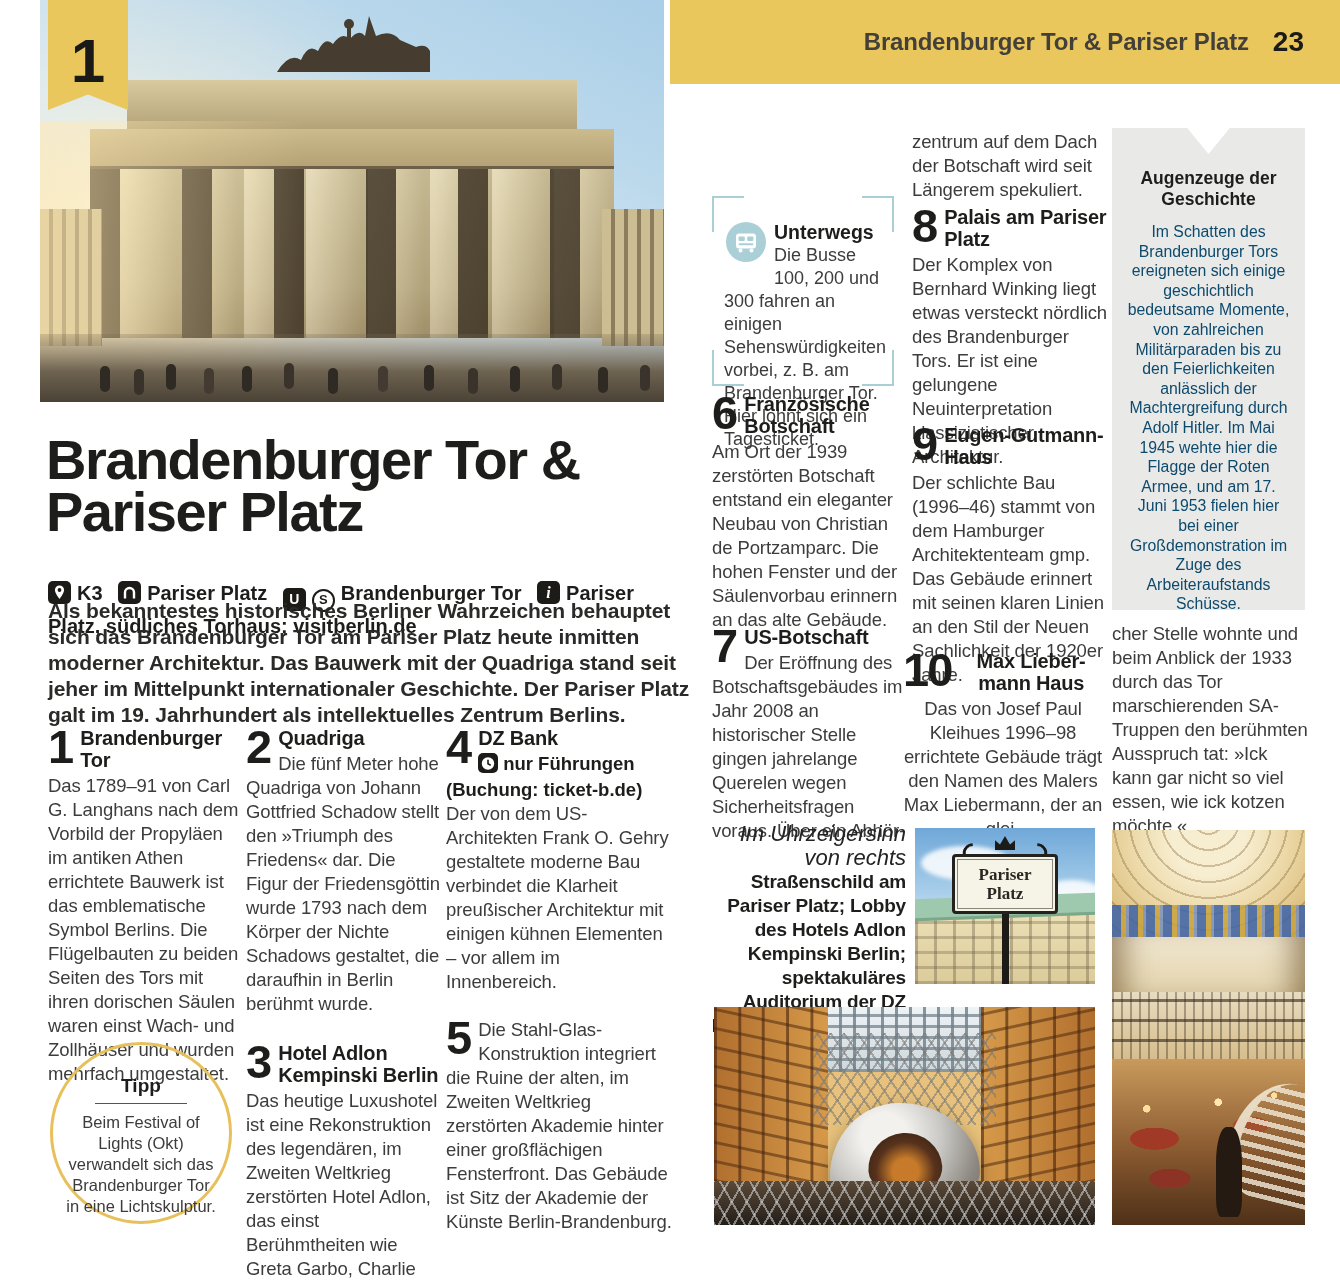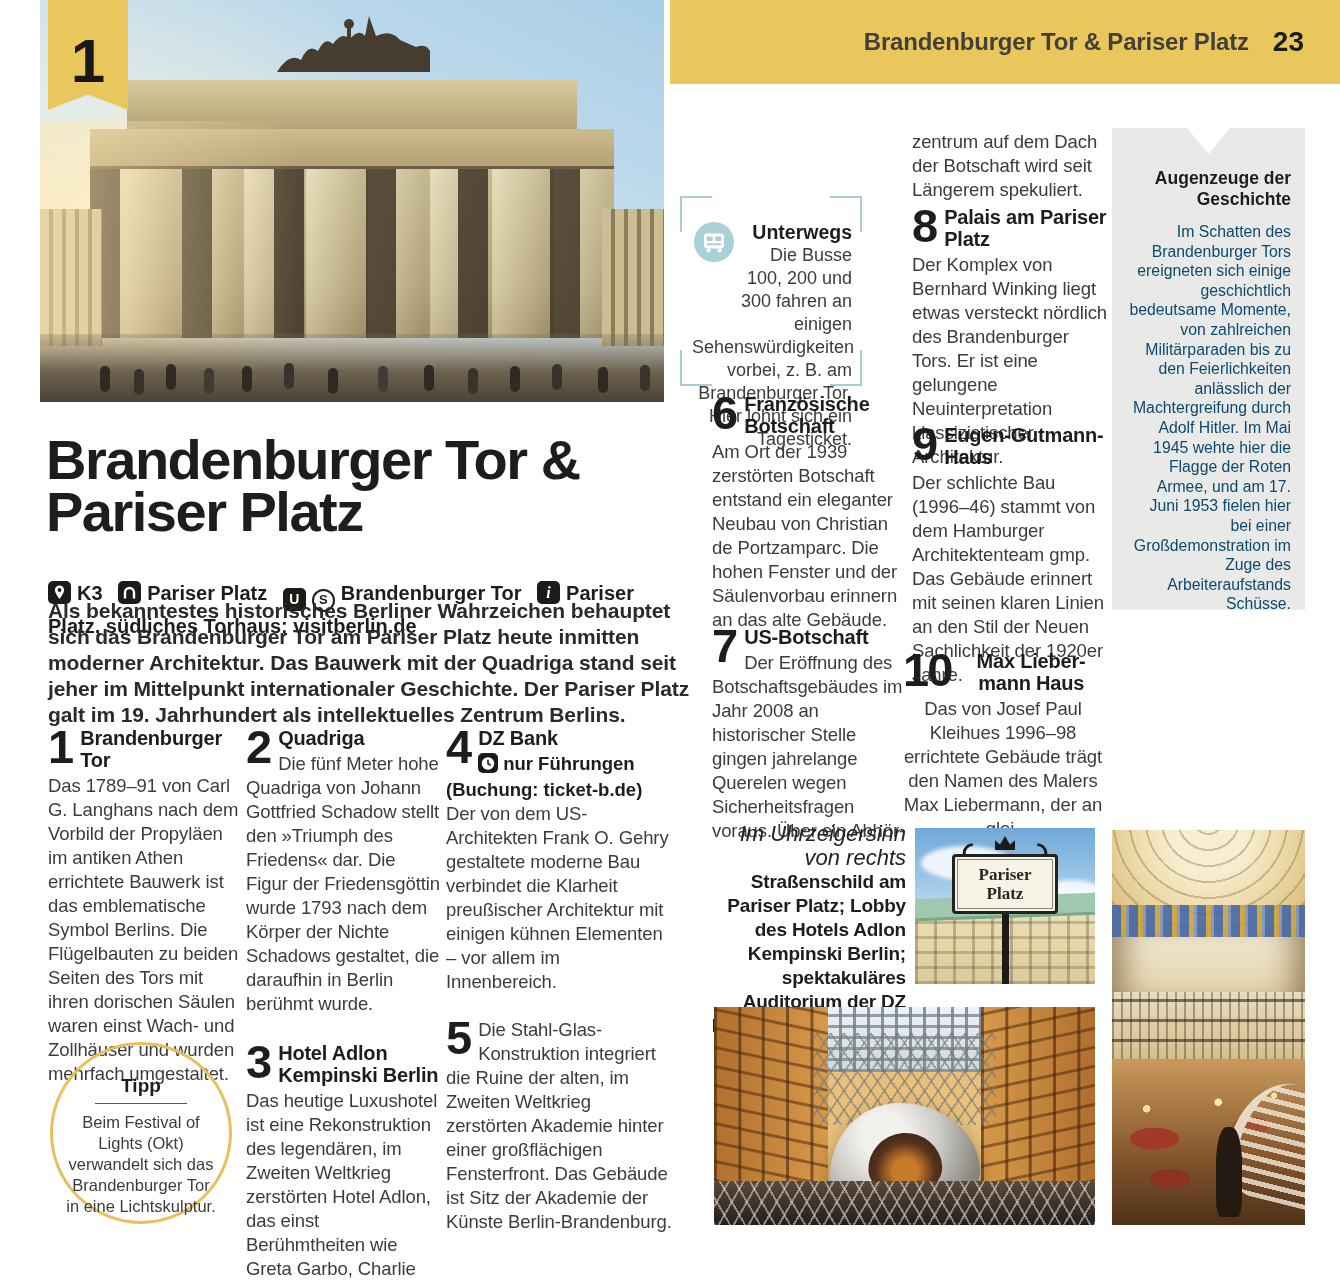--- a/index.html
+++ b/index.html
@@ -74,41 +74,41 @@
   
   .tipp { position:absolute; left:50px; top:1042px; width:182px; height:182px; border:3px solid #e7c05b;
           border-radius:50%; text-align:center; padding:30px 12px 0; }
   .tipp h4 { font-size:19px; font-weight:800; color:#1d1d1b; padding-bottom:6px; margin-bottom:8px;
              border-bottom:1.5px solid #555; display:inline-block; padding-left:26px; padding-right:26px; }
   .tipp p { font-size:16.5px; line-height:21px; color:#3c3c3c; }
 
   
   .colhead { position:absolute; left:712px; top:128px; width:196px; font-size:18px; line-height:22px;
              font-weight:800; color:#1d1d1b; }
-  .uw-box { position:absolute; left:680px; top:196px; width:182px; height:190px; padding:24px 10px 0 12px;text-align:right; }
+  .uw-box { position:absolute; left:712px; top:196px; width:182px; height:190px; padding:24px 10px 0 12px; }
   .uw-box .corner { position:absolute; width:32px; height:36px; }
   .uw-box .tl { left:0; top:0; border-left:2px solid #a9ced6; border-top:2px solid #a9ced6; }
   .uw-box .tr { right:0; top:0; border-right:2px solid #a9ced6; border-top:2px solid #a9ced6; }
   .uw-box .bl { left:0; bottom:0; border-left:2px solid #a9ced6; border-bottom:2px solid #a9ced6; }
   .uw-box .br { right:0; bottom:0; border-right:2px solid #a9ced6; border-bottom:2px solid #a9ced6; }
   .uw-box .busicon { float:left; margin:2px 8px 2px 2px; }
   .uw-box h4 { font-size:19.5px; font-weight:800; color:#1d1d1b; line-height:24px; }
   .uw-box p { font-size:18px; line-height:23px; color:#3c3c3c; }
 
   .item6  { position:absolute; left:712px; top:393px; width:196px; }
   .item7  { position:absolute; left:712px; top:626px; width:196px; }
   .cont7  { position:absolute; left:912px; top:130px; width:196px; }
   .item8  { position:absolute; left:912px; top:206px; width:196px; }
   .item9  { position:absolute; left:912px; top:424px; width:196px; }
   .item10 { position:absolute; left:903px; top:650px; width:200px;text-align:center; }
 
   
   .sidebar { position:absolute; left:1112px; top:128px; width:193px; height:482px; background:#e9e9e7;
              clip-path:polygon(0 0,39% 0,50% 26px,61% 0,100% 0,100% 100%,0 100%);
-             text-align:right; padding:40px 14px 0; }
+             text-align:center; padding:40px 14px 0; }
   .sidebar h4 { font-size:17.5px; line-height:21px; font-weight:800; color:#1d1d1b; margin-bottom:12px; }
   .sidebar p { font-size:15.8px; line-height:19.6px; color:#0c4a6e; }
   .cont10 { position:absolute; left:1112px; top:622px; width:196px; }
 
   
   .caption { position:absolute; left:710px; top:822px; width:196px; text-align:right; }
   .caption .lead { font-size:22px; line-height:24px; font-style:italic; font-weight:500; color:#232323; }
   .caption .rest { font-size:19px; line-height:24px; font-weight:800; color:#1d1d1b; letter-spacing:-.2px; }
 
   
@@ -348,20 +348,21 @@
   <div class="item item10">
     <span class="num">10</span>
     <h3>Max Lieber­mann Haus</h3>
     <p class="body">Das von Josef Paul Kleihues 1996–98 errichtete Gebäude trägt den Namen des Malers Max Liebermann, der an glei-</p>
   </div>
 
   <div class="sidebar">
     <h4>Augenzeuge der Geschichte</h4>
     <p>Im Schatten des Brandenburger Tors ereigneten sich einige geschichtlich bedeutsame Momente, von zahlreichen Militärparaden bis zu den Feierlichkeiten anlässlich der Machtergreifung durch Adolf Hitler. Im Mai 1945 wehte hier die Flagge der Roten Armee, und am 17. Juni 1953 fielen hier bei einer Großdemonstration im Zuge des Arbeiteraufstands Schüsse.</p>
   </div>
+  <p class="cont cont10">cher Stelle wohnte und beim Anblick der 1933 durch das Tor marschierenden SA-Truppen den berühmten Ausspruch tat: »Ick kann gar nicht so viel essen, wie ick kotzen möchte.«</p>
 
   <div class="caption">
     <div class="lead">Im Uhrzeigersinn von rechts</div>
     <div class="rest">Straßenschild am Pariser Platz; Lobby des Hotels Adlon Kempinski Berlin; spektakuläres Auditorium der DZ Bank am Pariser Platz</div>
   </div>
 
   <div class="photo p-sign">
     <div class="cloud" style="left:6px; top:18px;"></div>
     <div class="cloud" style="right:-12px; top:52px; width:70px;"></div>
     <div class="facade"></div>

